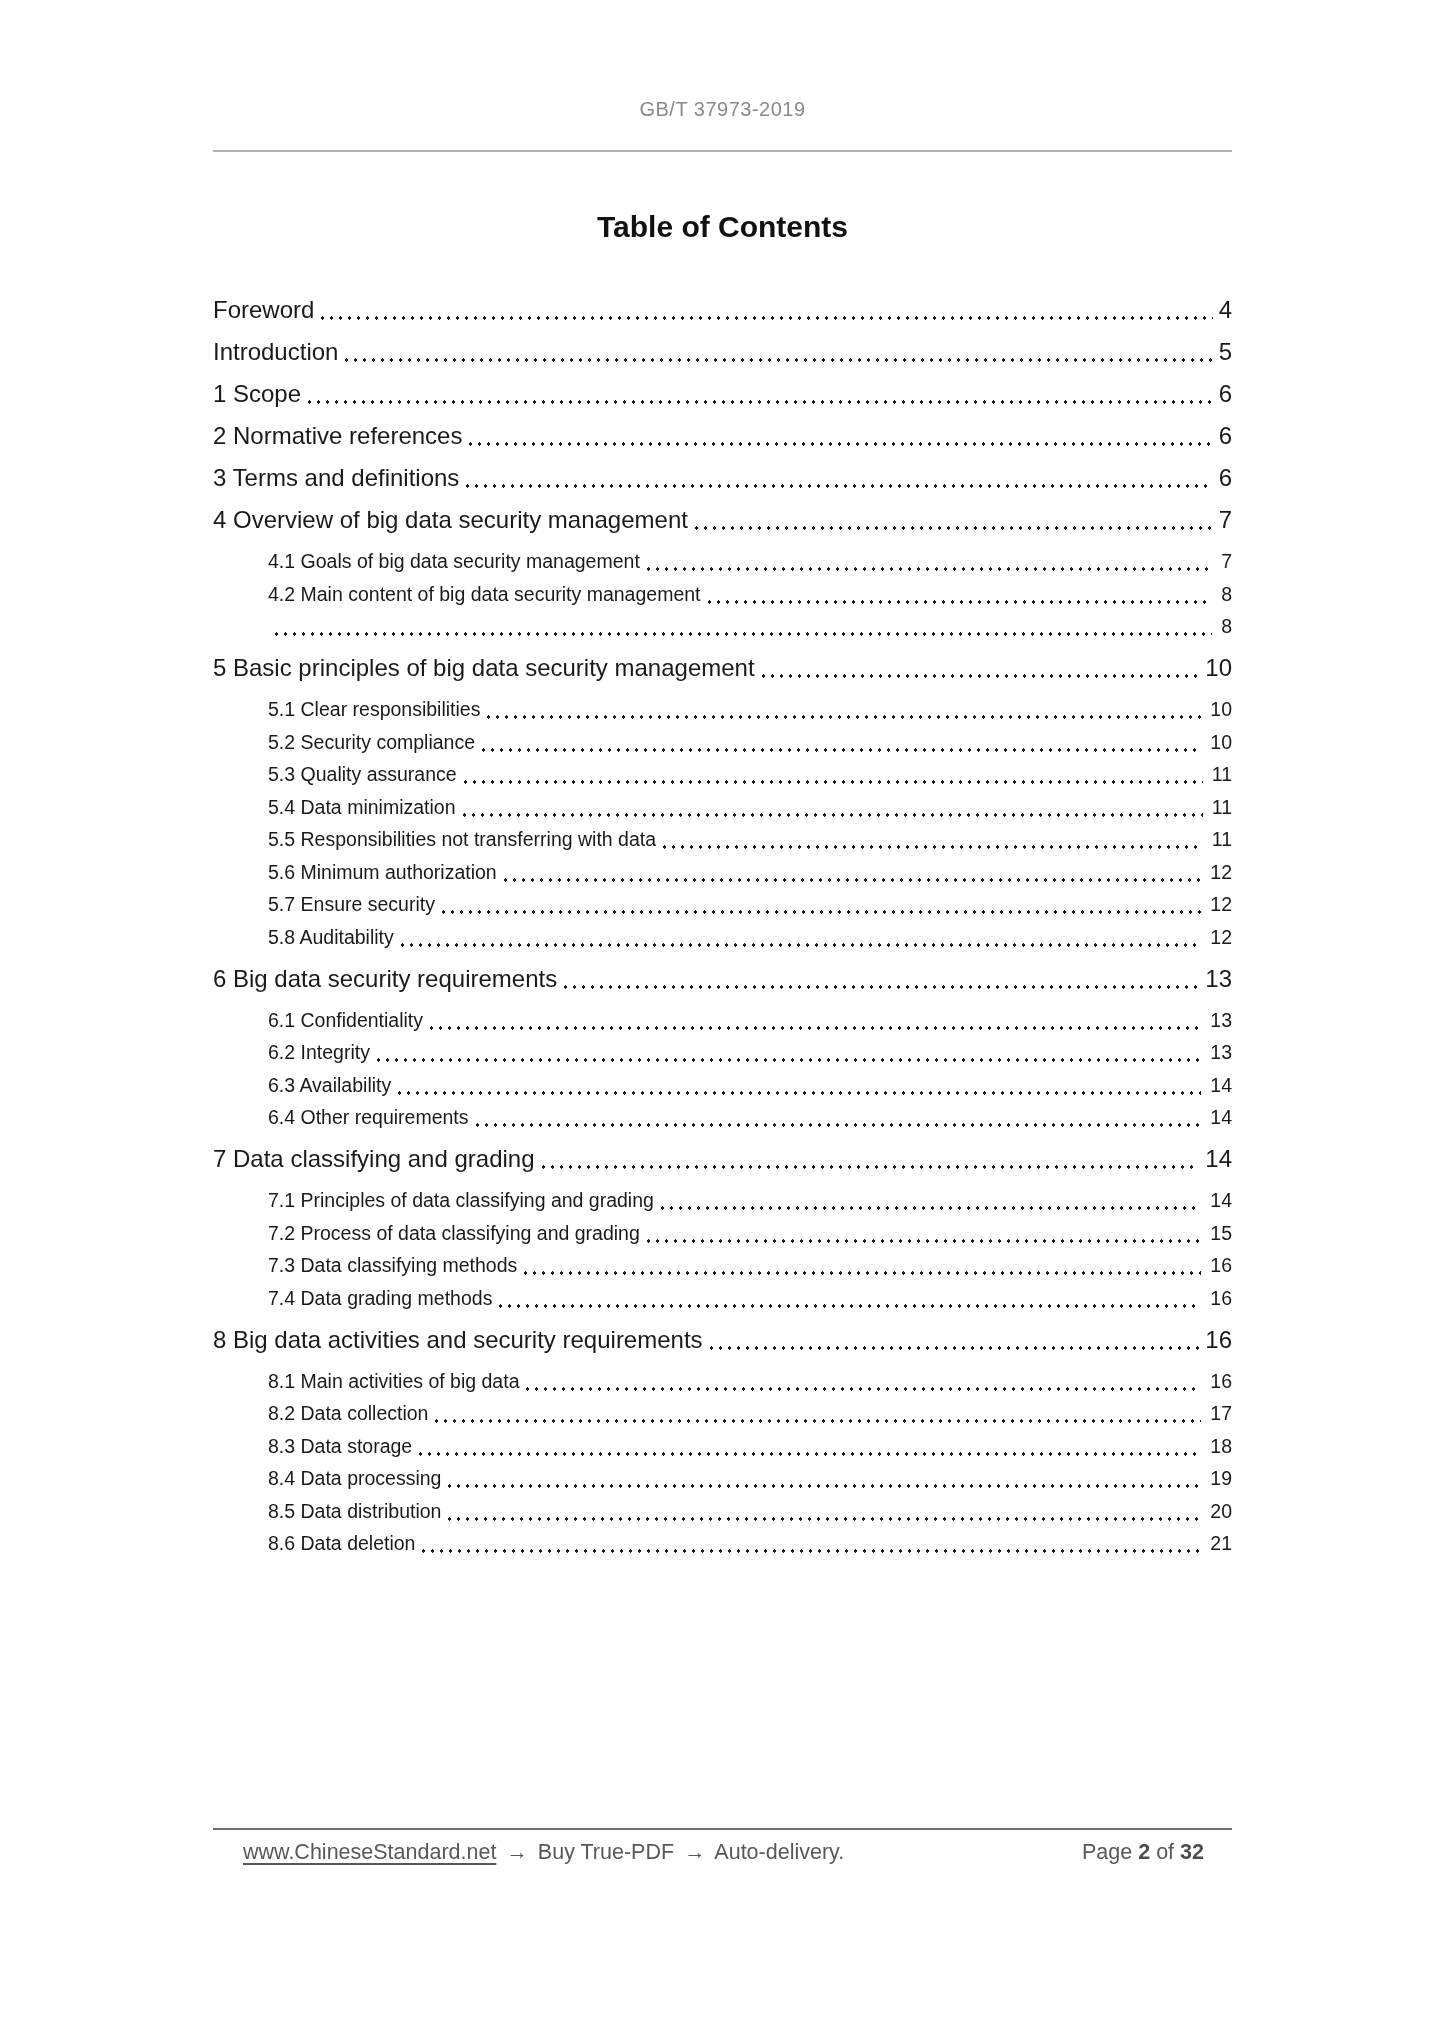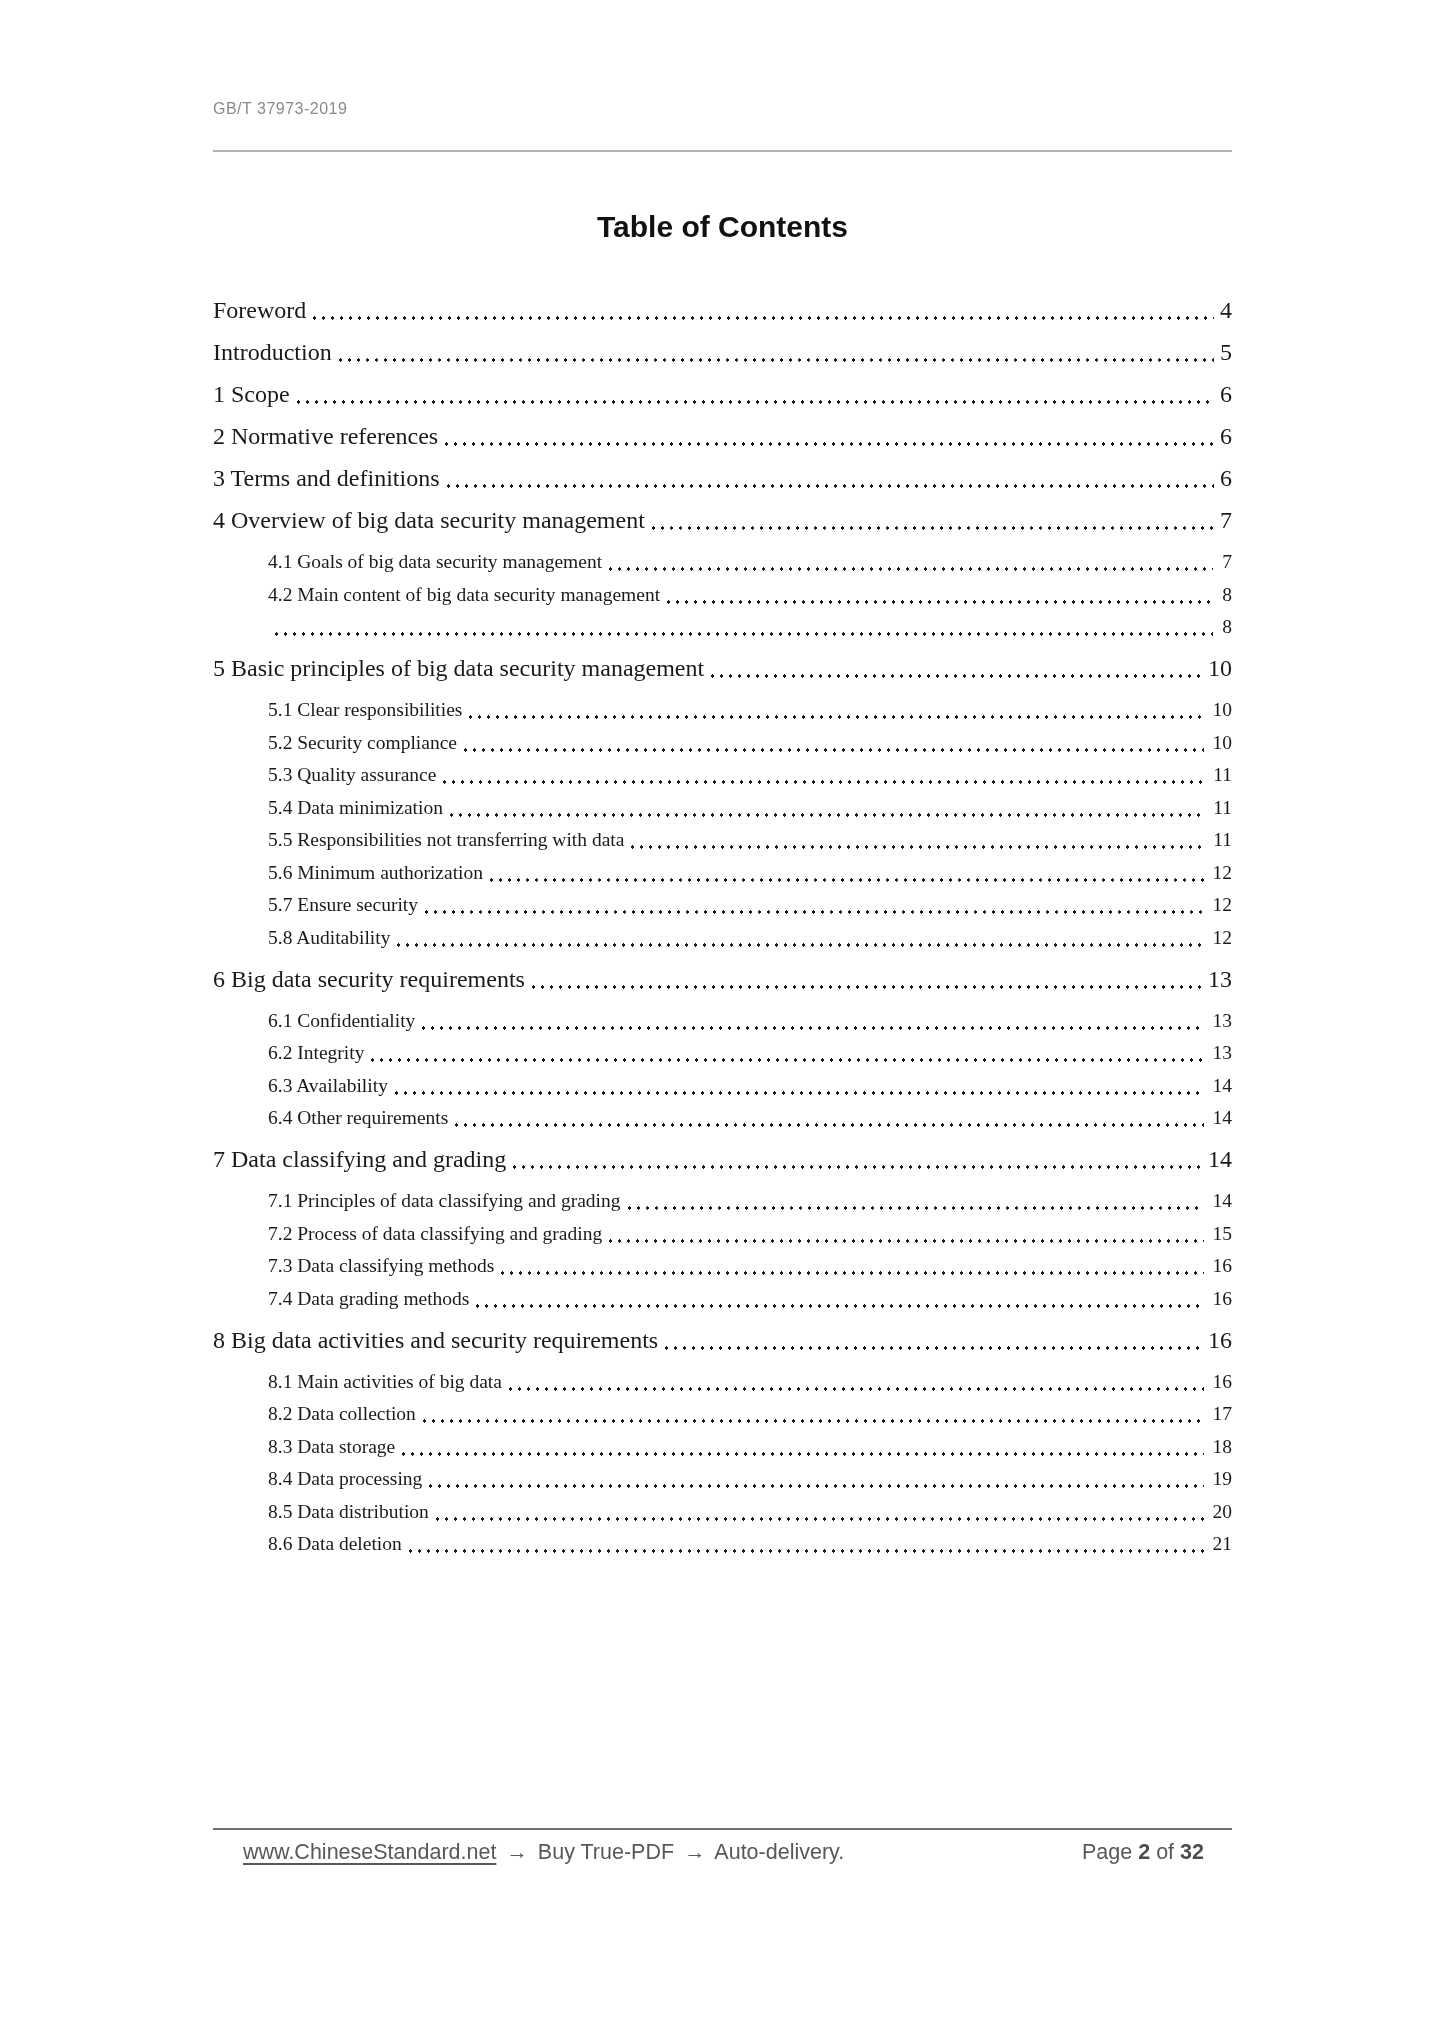--- a/index.html
+++ b/index.html
@@ -19,21 +19,22 @@
     width: 1445px;
     height: 2044px;
     box-sizing: border-box;
     padding: 96px 213px 0 213px;
     background: #ffffff;
     overflow: hidden;
   }
 
   
   .doc-header-text {
-    font-size: 16px;
+    text-align: center;
+    font-size: 20px;
     line-height: 26px;
     color: #8a8a8a;
     letter-spacing: 0.5px;
   }
   .doc-header-rule {
     border: none;
     border-top: 2px solid #b3b3b3;
     margin: 28px 0 0 0;
   }
 
@@ -43,21 +44,20 @@
     text-align: center;
     font-size: 30px;
     line-height: 38px;
     font-weight: bold;
     color: #111111;
   }
 
   
   .toc {
     margin-top: 50px;
-    font-family: Liberation Serif, serif;
   }
   .toc-row {
     display: flex;
     align-items: baseline;
   }
   .toc-row.level-1 {
     font-size: 24px;
     line-height: 28px;
     margin: 14px 0;
   }

